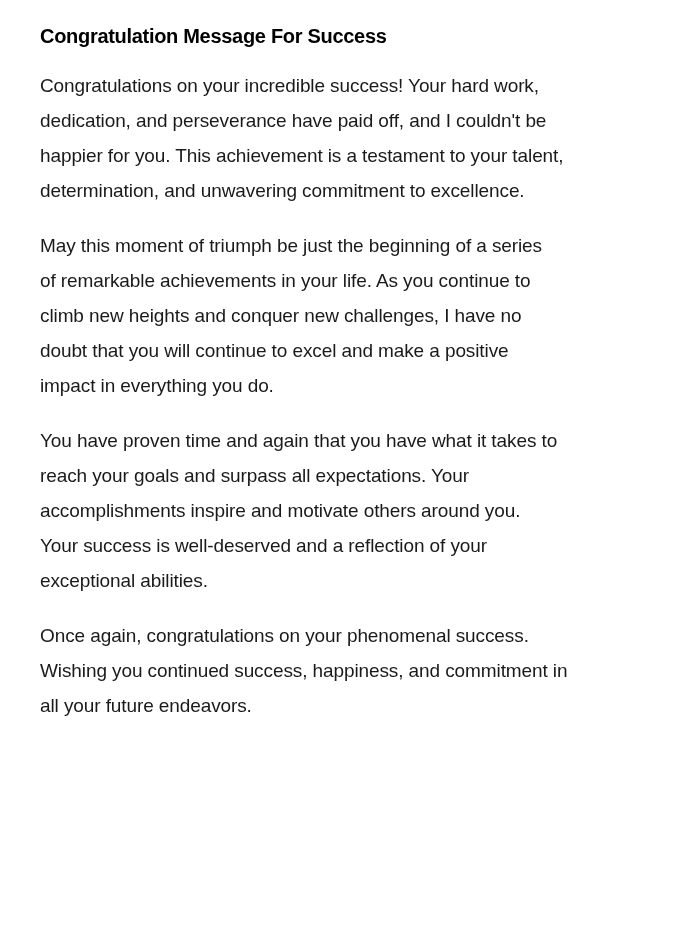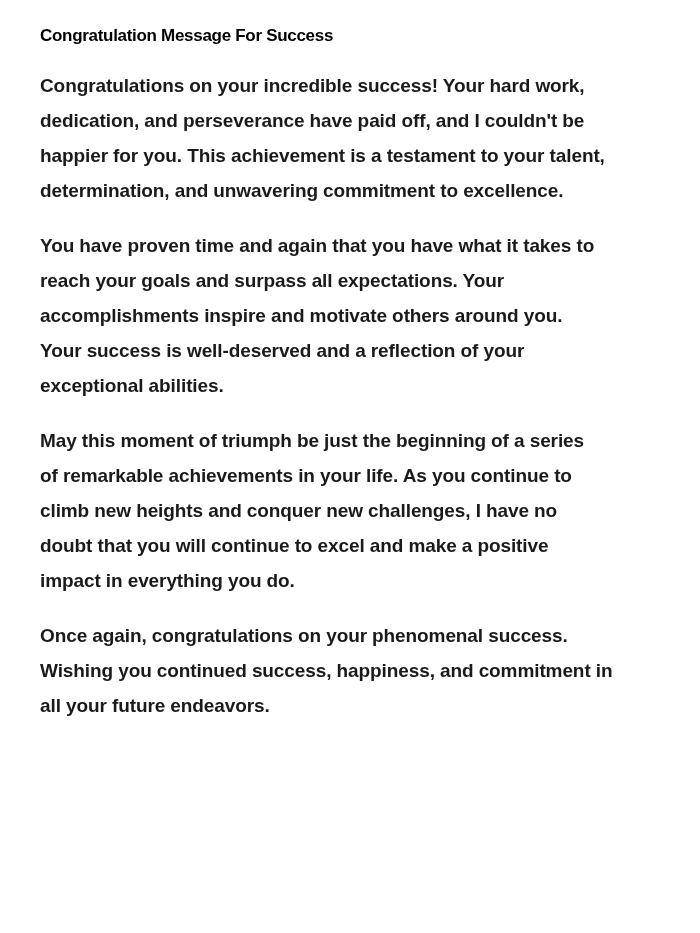--- a/index.html
+++ b/index.html
@@ -12,57 +12,57 @@
     width: 700px;
     height: 933px;
     box-sizing: border-box;
     background: #ffffff;
     padding: 20px 40px 0 40px;
     overflow: hidden;
     font-family: "Liberation Sans", "DejaVu Sans", sans-serif;
   }
   .page-title {
     margin: 0 0 16px 0;
-    font-size: 17px;
+    font-size: 20px;
     line-height: 32px;
     font-weight: 700;
     letter-spacing: -0.3px;
     color: #000000;
     font-family: "Liberation Sans", "DejaVu Sans", sans-serif;
   }
   .paragraph {
     margin: 0 0 20px 0;
     font-size: 19px;
     line-height: 35px;
-    font-weight: 700;
+    font-weight: 400;
     color: #1a1a1a;
     letter-spacing: -0.1px;
     white-space: pre-line;
   }
 </style>
 </head>
 <body>
 
 <div class="page">
   <h1 class="page-title">Congratulation Message For Success</h1>
 
   <p class="paragraph">Congratulations on your incredible success! Your hard work,
 dedication, and perseverance have paid off, and I couldn't be
 happier for you. This achievement is a testament to your talent,
 determination, and unwavering commitment to excellence.</p>
 
+  <p class="paragraph">May this moment of triumph be just the beginning of a series
+of remarkable achievements in your life. As you continue to
+climb new heights and conquer new challenges, I have no
+doubt that you will continue to excel and make a positive
+impact in everything you do.</p>
+
   <p class="paragraph">You have proven time and again that you have what it takes to
 reach your goals and surpass all expectations. Your
 accomplishments inspire and motivate others around you.
 Your success is well-deserved and a reflection of your
 exceptional abilities.</p>
-
-  <p class="paragraph">May this moment of triumph be just the beginning of a series
-of remarkable achievements in your life. As you continue to
-climb new heights and conquer new challenges, I have no
-doubt that you will continue to excel and make a positive
-impact in everything you do.</p>
 
 
   <p class="paragraph">Once again, congratulations on your phenomenal success.
 Wishing you continued success, happiness, and commitment in
 all your future endeavors.</p>
 </div>
 
 </body></html>

